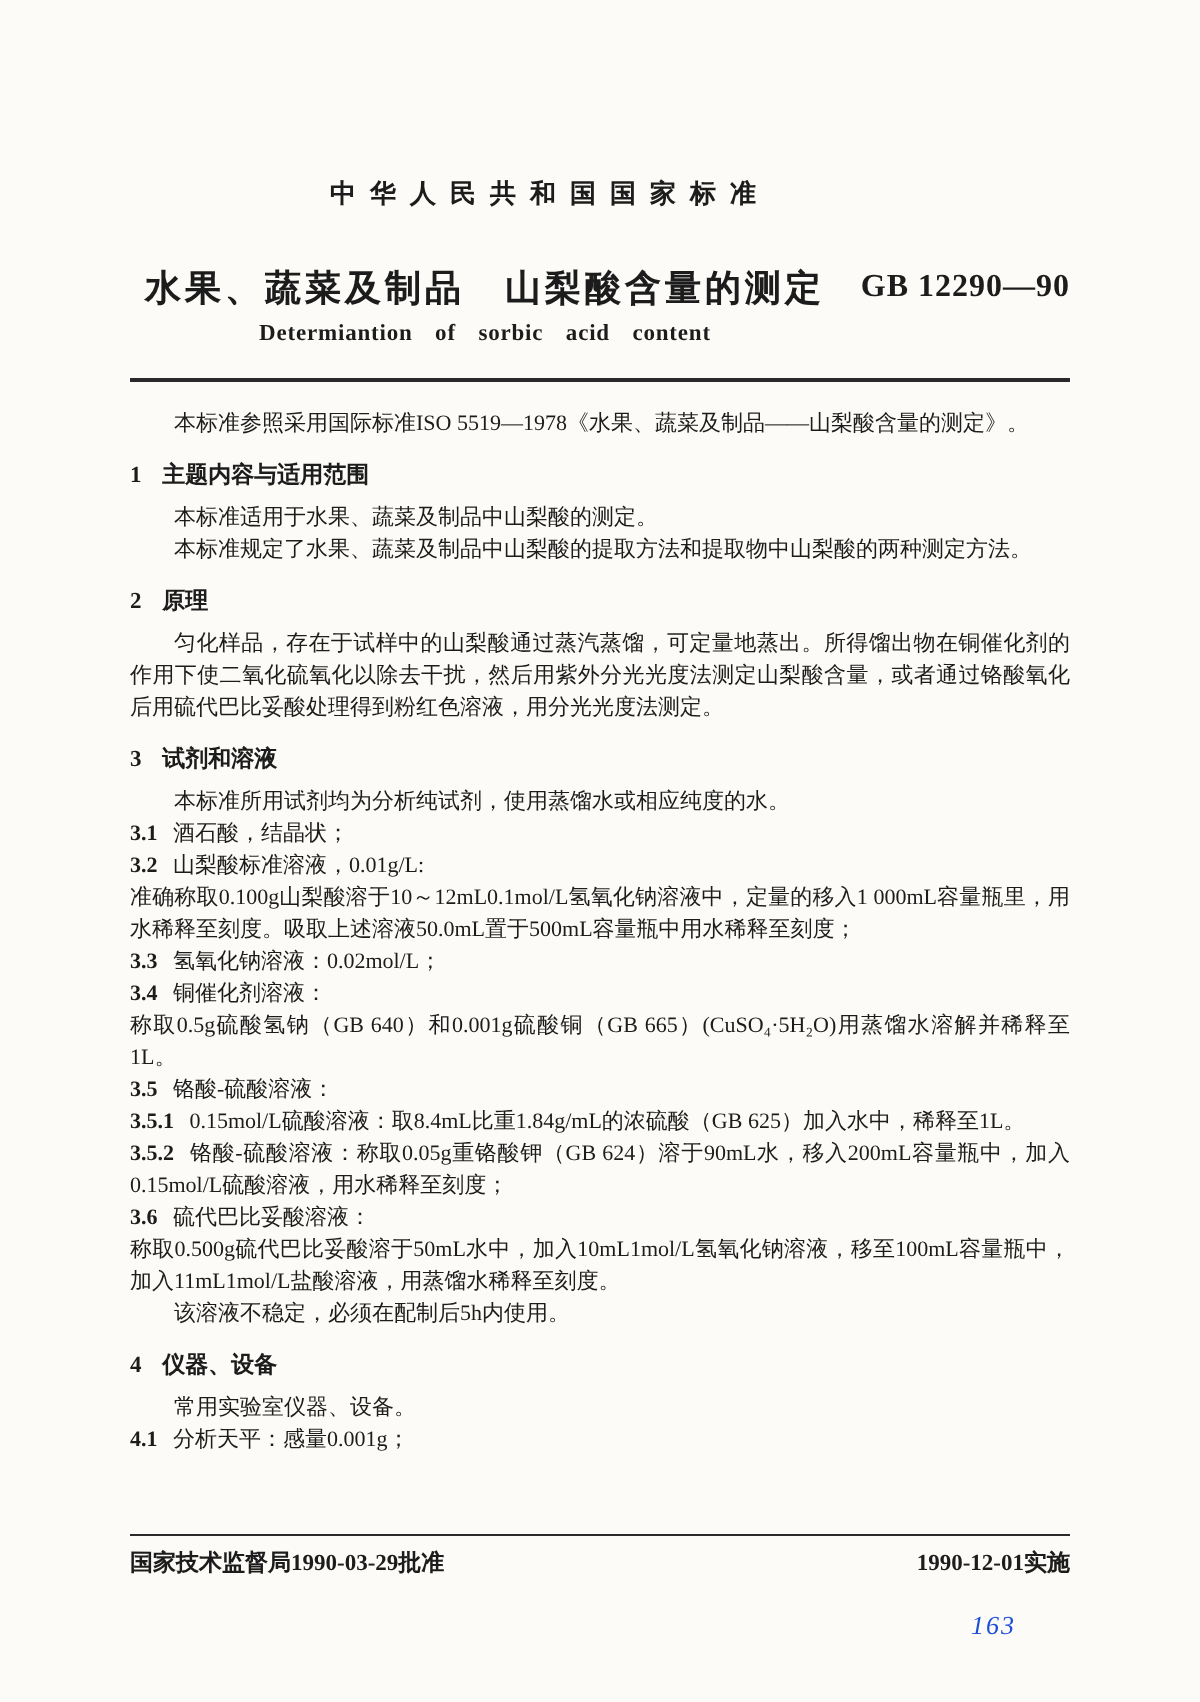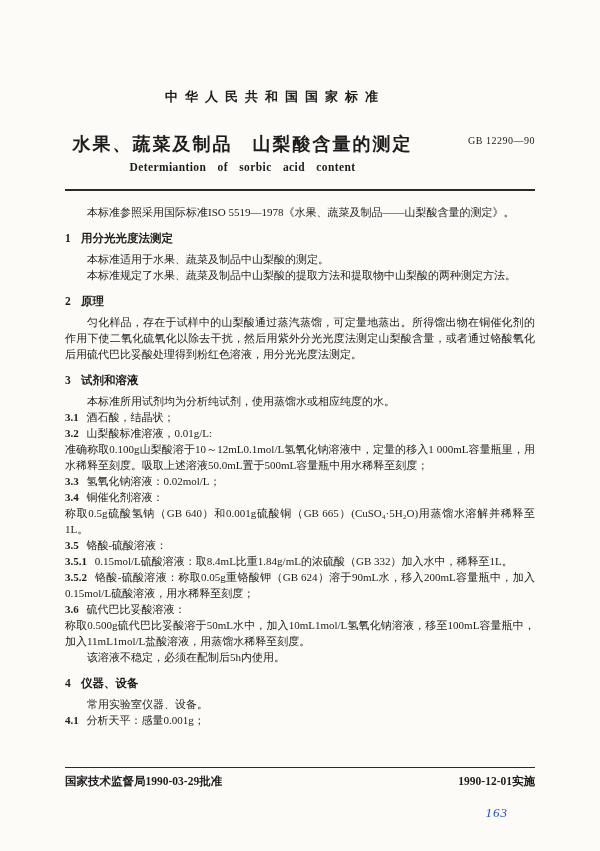--- a/index.html
+++ b/index.html
@@ -37,22 +37,22 @@
     margin-right: 115px;
     font-size: 18px;
     font-weight: bold;
     letter-spacing: 2px;
     white-space: nowrap;
   }
   .std-code {
     position: absolute;
     right: 0;
     top: 3px;
-    font-size: 10px;
-    font-weight: normal;
+    font-size: 16px;
+    font-weight: bold;
     letter-spacing: 0.5px;
   }
   .en-sub {
     text-align: center;
     margin-right: 115px;
     font-size: 11.5px;
     font-weight: bold;
     letter-spacing: 0.4px;
     margin-top: 3px;
   }
@@ -120,21 +120,21 @@
     </div>
     <div class="en-sub spaced">Determiantion of sorbic acid content</div>
   </div>
 
   <div class="rule"></div>
 
   <div class="content">
 
     <p class="para">本标准参照采用国际标准ISO 5519—1978《水果、蔬菜及制品——山梨酸含量的测定》。</p>
 
-    <div class="h"><span class="num">1</span><span>用分光光度法测定</span></div>
+    <div class="h"><span class="num">1</span><span>主题内容与适用范围</span></div>
 
     <p class="para">本标准适用于水果、蔬菜及制品中山梨酸的测定。</p>
     <p class="para">本标准规定了水果、蔬菜及制品中山梨酸的提取方法和提取物中山梨酸的两种测定方法。</p>
 
     <div class="h"><span class="num">2</span><span>原理</span></div>
 
     <p class="para">匀化样品，存在于试样中的山梨酸通过蒸汽蒸馏，可定量地蒸出。所得馏出物在铜催化剂的作用下使二氧化硫氧化以除去干扰，然后用紫外分光光度法测定山梨酸含量，或者通过铬酸氧化后用硫代巴比妥酸处理得到粉红色溶液，用分光光度法测定。</p>
 
     <div class="h"><span class="num">3</span><span>试剂和溶液</span></div>
 
@@ -147,21 +147,21 @@
     <p class="para cont">准确称取0.100g山梨酸溶于10～12mL0.1mol/L氢氧化钠溶液中，定量的移入1 000mL容量瓶里，用水稀释至刻度。吸取上述溶液50.0mL置于500mL容量瓶中用水稀释至刻度；</p>
 
     <div class="clause"><span class="num">3.3</span><span>氢氧化钠溶液：0.02mol/L；</span></div>
 
     <div class="clause"><span class="num">3.4</span><span>铜催化剂溶液：</span></div>
 
     <p class="para cont">称取0.5g硫酸氢钠（GB 640）和0.001g硫酸铜（GB 665）(CuSO₄·5H₂O)用蒸馏水溶解并稀释至1L。</p>
 
     <div class="clause"><span class="num">3.5</span><span>铬酸-硫酸溶液：</span></div>
 
-    <div class="clause"><span class="num">3.5.1</span><span>0.15mol/L硫酸溶液：取8.4mL比重1.84g/mL的浓硫酸（GB 332）加入水中，稀释至1L。</span></div>
+    <div class="clause"><span class="num">3.5.1</span><span>0.15mol/L硫酸溶液：取8.4mL比重1.84g/mL的浓硫酸（GB 625）加入水中，稀释至1L。</span></div>
 
     <div class="clause"><span class="num">3.5.2</span><span>铬酸-硫酸溶液：称取0.05g重铬酸钾（GB 624）溶于90mL水，移入200mL容量瓶中，加入0.15mol/L硫酸溶液，用水稀释至刻度；</span></div>
 
     <div class="clause"><span class="num">3.6</span><span>硫代巴比妥酸溶液：</span></div>
 
     <p class="para cont">称取0.500g硫代巴比妥酸溶于50mL水中，加入10mL1mol/L氢氧化钠溶液，移至100mL容量瓶中，加入11mL1mol/L盐酸溶液，用蒸馏水稀释至刻度。</p>
     <p class="para">该溶液不稳定，必须在配制后5h内使用。</p>
 
     <div class="h"><span class="num">4</span><span>仪器、设备</span></div>
 

